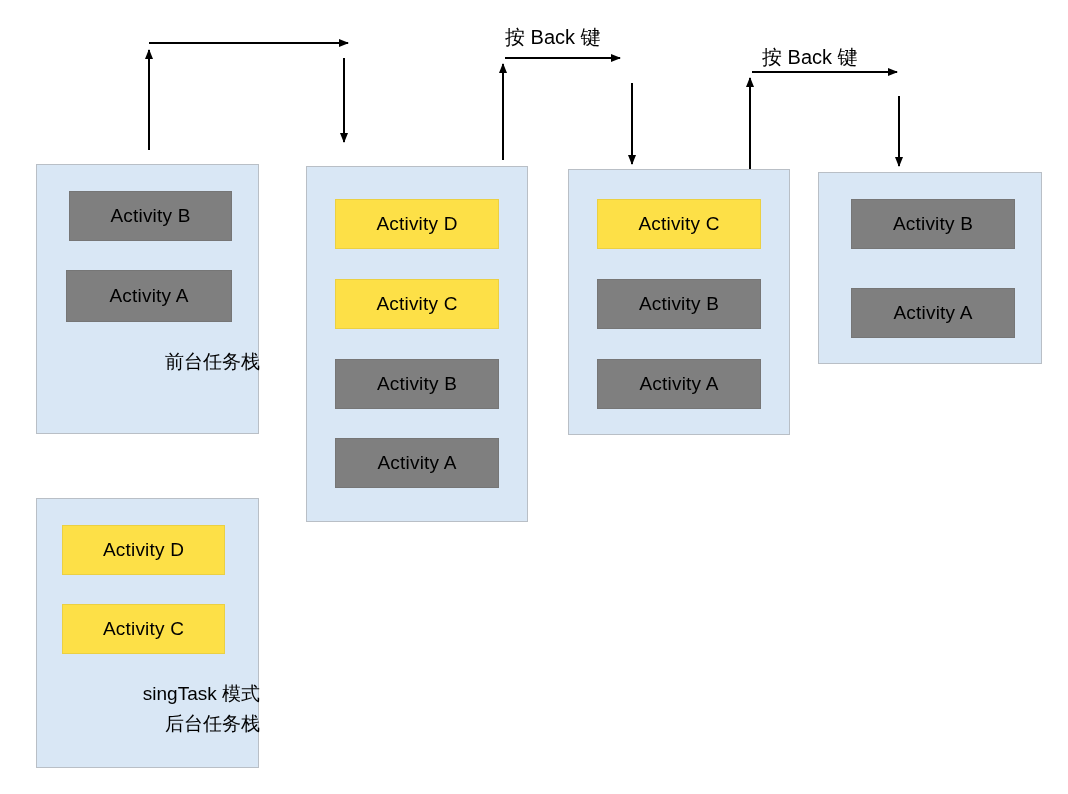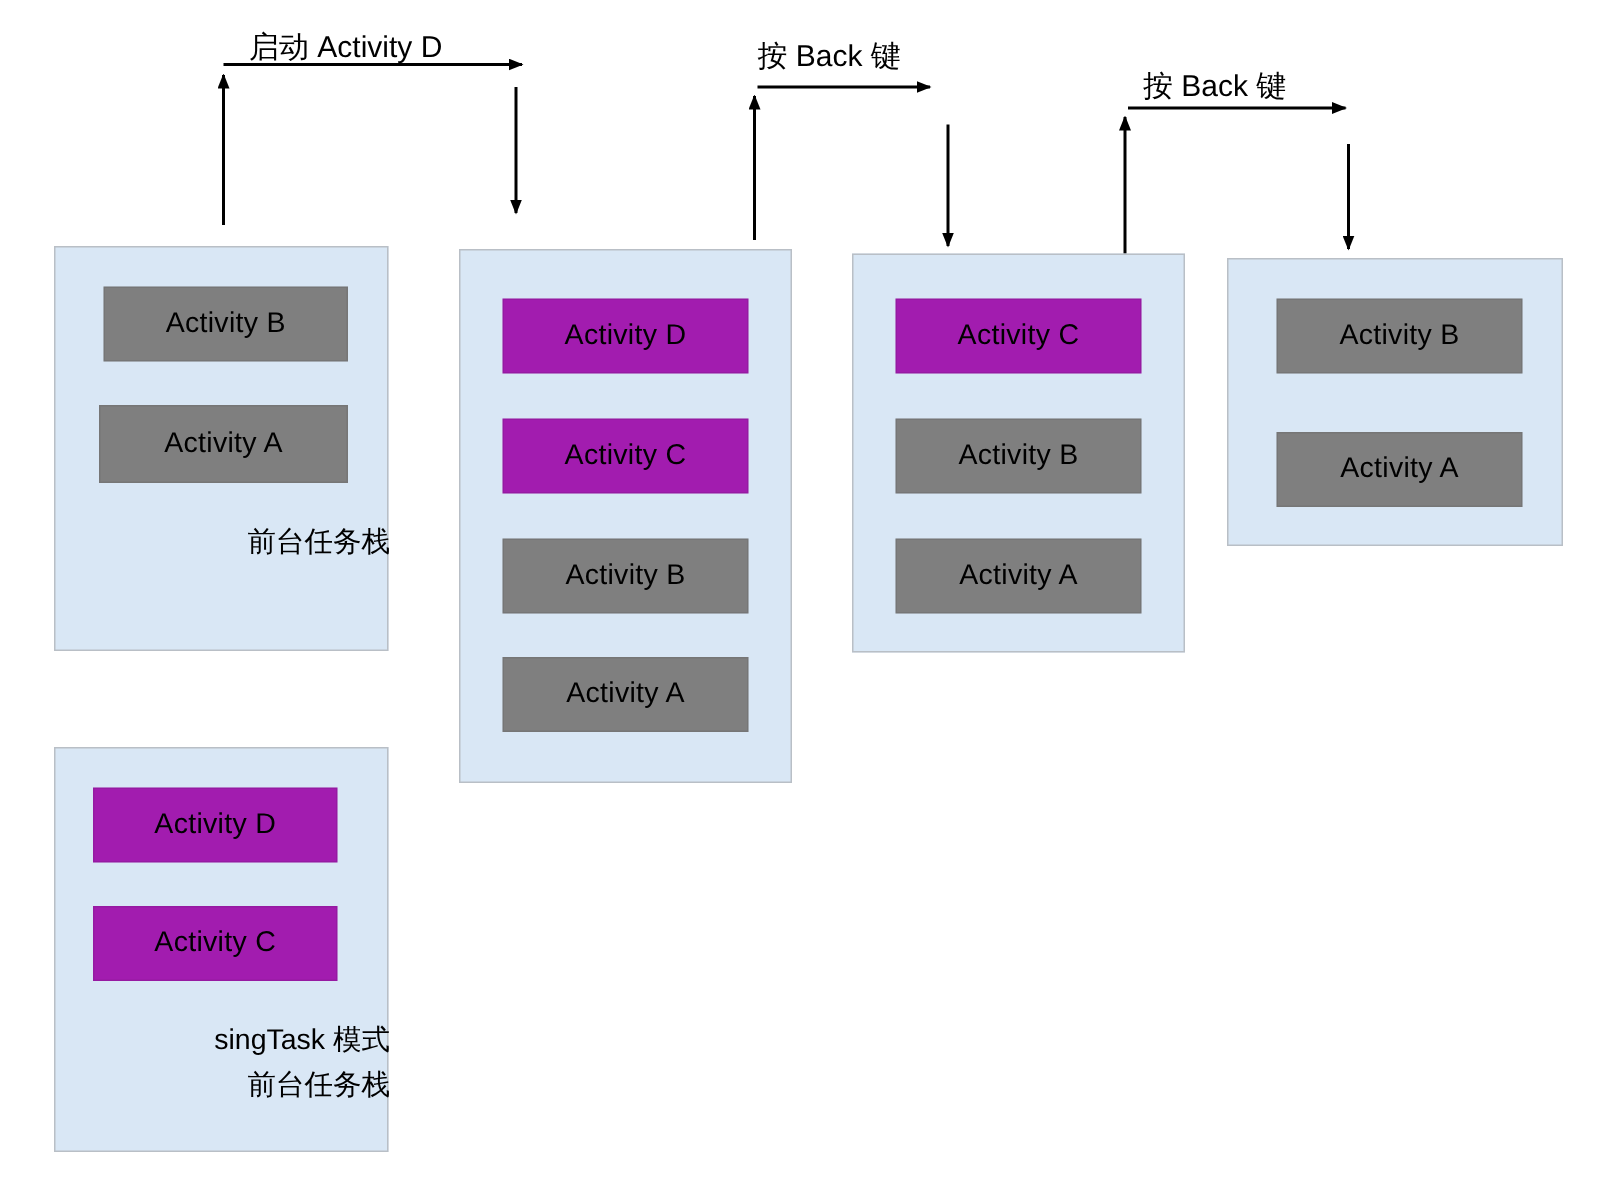--- a/index.html
+++ b/index.html
@@ -31,21 +31,21 @@
     display: flex;
     align-items: center;
     justify-content: center;
     color: #000000;
     font-size: 19px;
     letter-spacing: 0.2px;
     white-space: nowrap;
     border: 1px solid rgba(0,0,0,0.07);
   }
   .activity.gray { background: #7f7f7f; }
-  .activity.orange { background: #a21caf; }
+  .activity.orange { background: #fde047; }
 
   
   .caption {
     position: absolute;
     text-align: right;
     color: #000000;
     font-size: 19px;
     line-height: 30px;
     white-space: pre-line;
   }
@@ -90,21 +90,20 @@
       <line x1="632" y1="83" x2="632" y2="164" stroke="#000" stroke-width="2" marker-end="url(#ah)"></line>
     </g>
 
     <g>
       <line x1="750" y1="172" x2="750" y2="78" stroke="#000" stroke-width="2" marker-end="url(#ah)"></line>
       <line x1="752" y1="72" x2="897" y2="72" stroke="#000" stroke-width="2" marker-end="url(#ah)"></line>
       <line x1="899" y1="96" x2="899" y2="166" stroke="#000" stroke-width="2" marker-end="url(#ah)"></line>
     </g>
   </svg>
 
-  <div class="arrow-label" style="left:166px; top:18px;">启动 Activity D</div>
   <div class="arrow-label" style="left:505px; top:24px;">按 Back 键</div>
   <div class="arrow-label" style="left:762px; top:44px;">按 Back 键</div>
 
   <div class="stack" style="left:36px; top:164px; width:223px; height:270px;">
     <div class="activity gray" style="left:32px; top:26px; width:163px; height:50px;">Activity B</div>
     <div class="activity gray" style="left:29px; top:105px; width:166px; height:52px;">Activity A</div>
     <div class="caption" style="left:0px; top:182px; width:223px;">前台任务栈</div>
   </div>
 
   <div class="stack" style="left:306px; top:166px; width:222px; height:356px;">
@@ -122,16 +121,16 @@
 
   <div class="stack" style="left:818px; top:172px; width:224px; height:192px;">
     <div class="activity gray" style="left:32px; top:26px; width:164px; height:50px;">Activity B</div>
     <div class="activity gray" style="left:32px; top:115px; width:164px; height:50px;">Activity A</div>
   </div>
 
   <div class="stack" style="left:36px; top:498px; width:223px; height:270px;">
     <div class="activity orange" style="left:25px; top:26px; width:163px; height:50px;">Activity D</div>
     <div class="activity orange" style="left:25px; top:105px; width:163px; height:50px;">Activity C</div>
     <div class="caption" style="left:0px; top:180px; width:223px;">singTask 模式
-前台任务栈</div>
+后台任务栈</div>
   </div>
 
 </div>
 
 </body></html>

